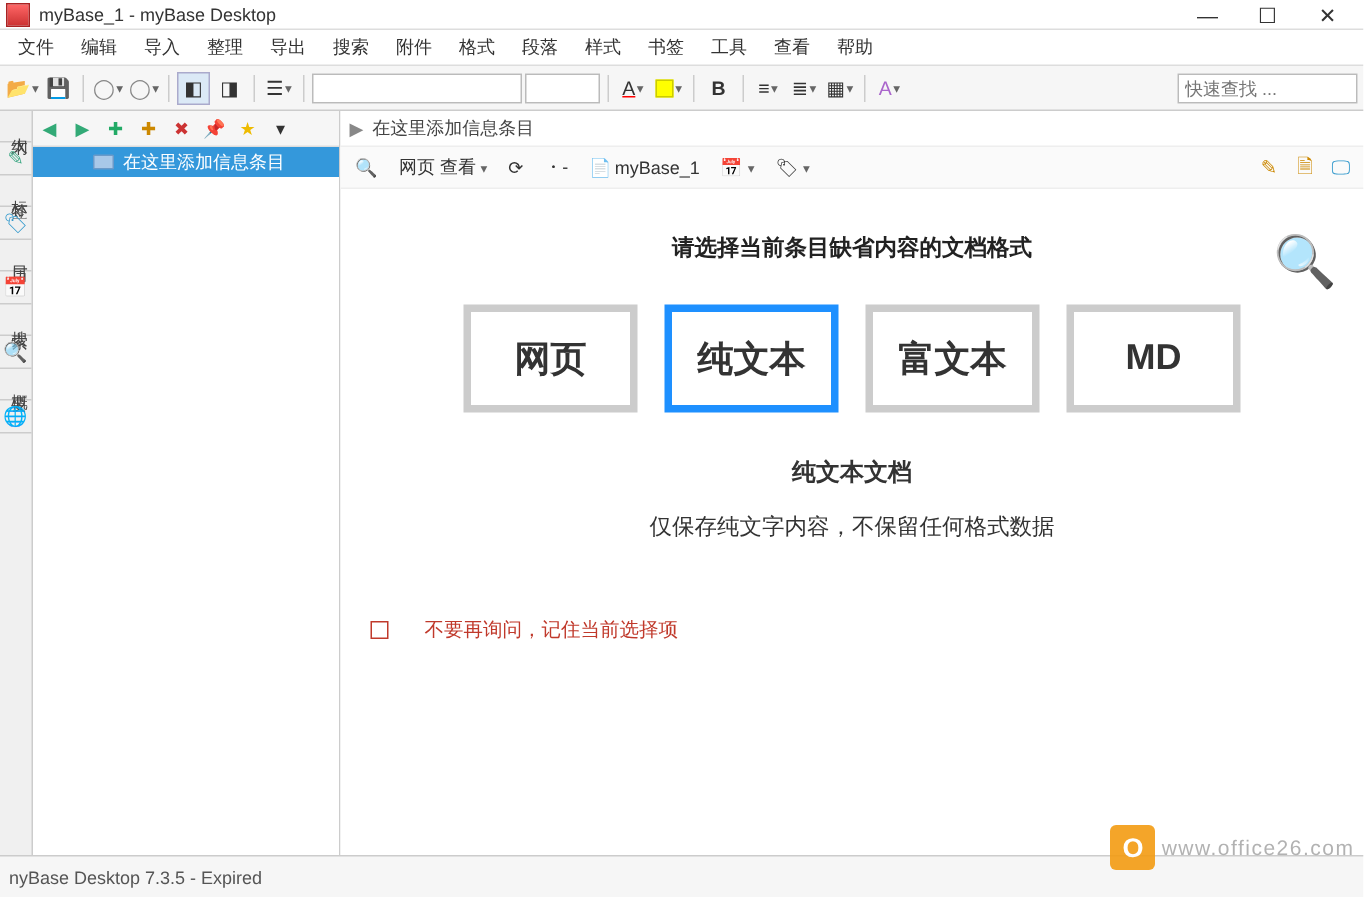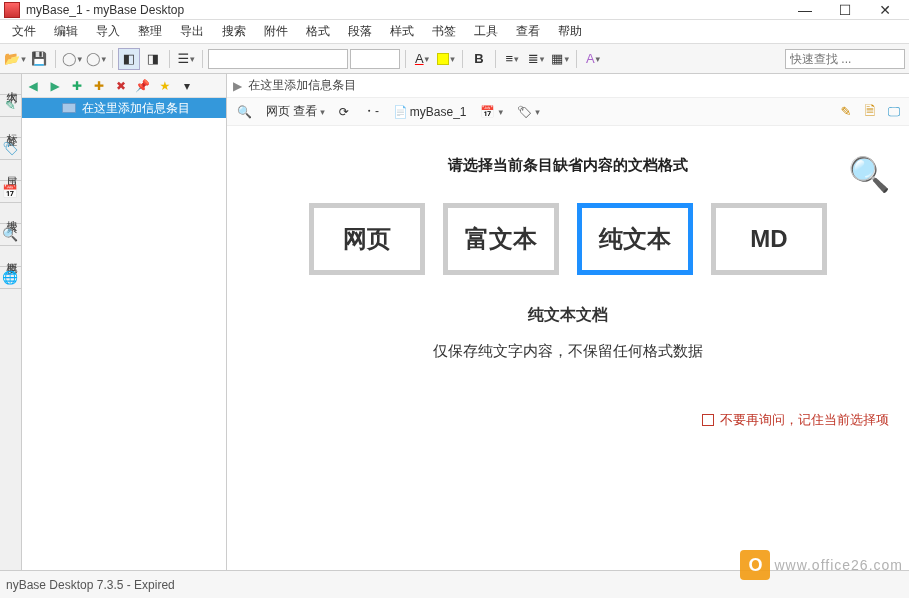--- a/index.html
+++ b/index.html
@@ -52,21 +52,21 @@
 
 
 .docview { flex: 1; overflow: auto; padding: 30px 20px 10px; position: relative; }
 .doc-title { font-size: 28px; font-weight: bold; text-align: center; margin-bottom: 16px; color: #222; }
 .doc-sub { font-size: 15px; font-weight: bold; text-align: center; margin-bottom: 28px; color: #222; }
 .formats { display: flex; justify-content: center; gap: 18px; margin-bottom: 30px; }
 .fmt-btn { width: 116px; height: 72px; border: 5px solid #ccc; display: flex; align-items: center; justify-content: center; font-size: 24px; font-weight: bold; color: #333; cursor: pointer; background: #fff; }
 .fmt-btn.selected { border-color: #1e90ff; }
 .doc-sel-title { font-size: 16px; font-weight: bold; text-align: center; margin-bottom: 16px; }
 .doc-desc { font-size: 15px; text-align: center; color: #333; margin-bottom: 50px; }
-.doc-check { text-align: center; font-size: 13px; color: #c0392b; display: flex; align-items: center; justify-content: flex-end; gap: 6px; }
+.doc-check { text-align: center; font-size: 13px; color: #c0392b; display: flex; align-items: center; justify-content: flex-start; gap: 24px; }
 .doc-check .cbox { width: 12px; height: 12px; border: 1px solid #c0392b; display: inline-block; }
 
 
 .statusbar { height: 28px; border-top: 1px solid #ccc; background: #f6f6f6; display: flex; align-items: center; padding: 0 6px; font-size: 12px; color: #555; }
 
 
 .magnifier { position: absolute; right: 18px; top: 80px; font-size: 34px; color: #888; cursor: pointer; }
 
 
 .watermark { position: absolute; right: 6px; bottom: 20px; display: flex; align-items: center; gap: 4px; opacity: 0.9; }
@@ -235,22 +235,22 @@
         <div class="ricon" style="color:#39c">
             <span>🖵</span>
           </div>
       </div>
     </div>
 
     <div class="docview">
       <div class="doc-sub">请选择当前条目缺省内容的文档格式</div>
       <div class="formats">
         <div class="fmt-btn">网页</div>
+        <div class="fmt-btn selected">纯文本</div>
         <div class="fmt-btn">富文本</div>
-        <div class="fmt-btn selected">纯文本</div>
         <div class="fmt-btn">MD</div>
       </div>
       <div class="doc-sel-title">纯文本文档</div>
       <div class="doc-desc">仅保存纯文字内容，不保留任何格式数据</div>
       <div class="doc-check">
         <span class="cbox"></span>
         <span>不要再询问，记住当前选择项</span>
       </div>
     </div>
   </div>

